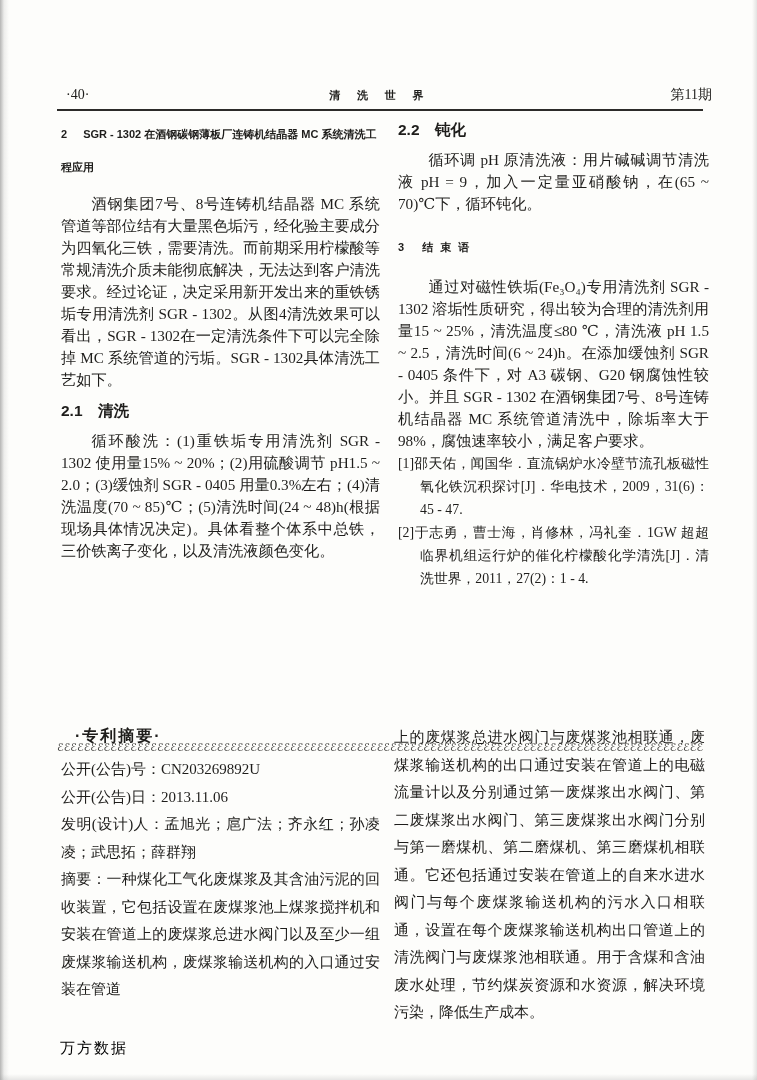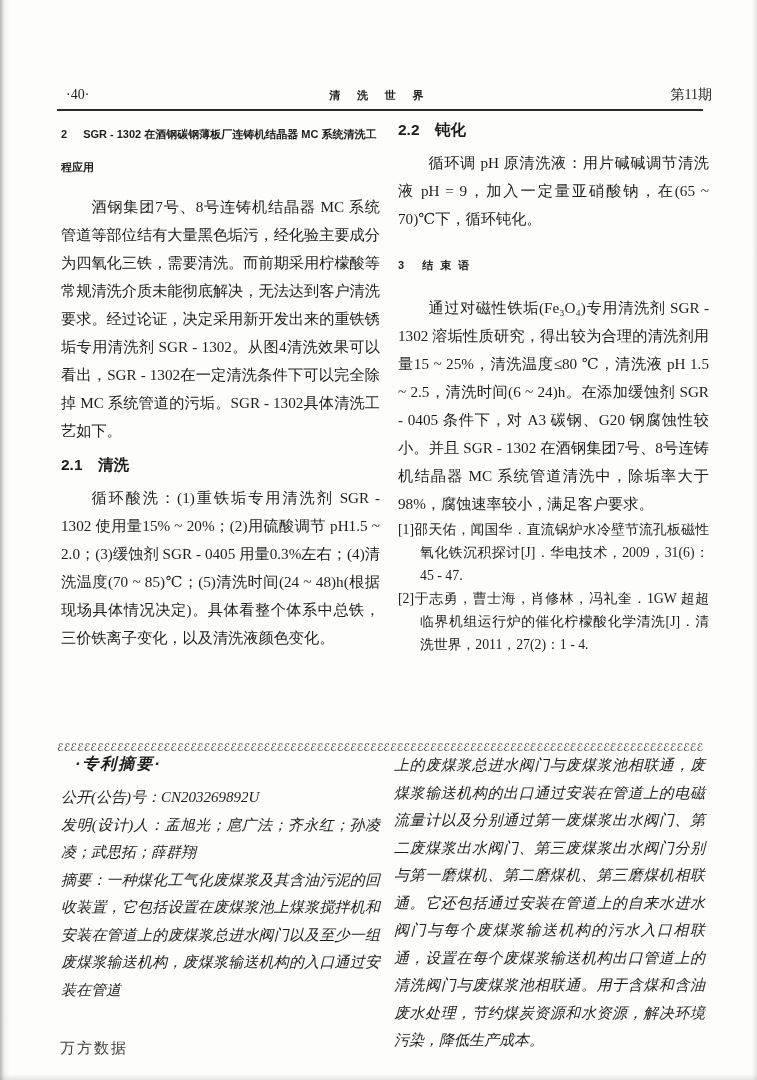--- a/index.html
+++ b/index.html
@@ -26,21 +26,21 @@
   .col-left{left:61px;width:319px;}
   .col-right{left:398px;width:311px;}
 
   h2.sec{font-family:"Liberation Sans","DejaVu Sans",sans-serif;
     font-size:11px;line-height:33px;font-weight:bold;margin:0 0 9px 0;}
   h2.sec .h-num{margin-right:16px;}
   h2.sec3{margin:16px 0 12px 0;letter-spacing:2px;}
   h3.subsec{font-family:"Liberation Sans","DejaVu Sans",sans-serif;
     font-size:15.5px;font-weight:bold;margin:10px 0 8px 0;}
 
-  p.body{font-size:15.2px;line-height:28px;text-align:justify;margin:0;}
+  p.body{font-size:15.2px;line-height:22px;text-align:justify;margin:0;}
   .indent{text-indent:2em;}
 
   figure{margin:7px 0 2px 0;}
   .photos{display:flex;gap:7px;}
   .photo{width:153px;height:116px;position:relative;overflow:hidden;}
   .photo-before{
     background:
       radial-gradient(circle at 52% 64%,rgba(28,28,26,.92) 0%,rgba(58,56,52,.85) 20%,rgba(92,90,84,.6) 40%,rgba(145,142,134,.25) 62%,rgba(0,0,0,0) 78%),
       linear-gradient(160deg,#aca9a3 0%,#918e88 55%,#7e7b75 100%);}
   .photo-before::before{content:"";position:absolute;left:49%;top:0;width:2px;height:40%;
@@ -58,31 +58,31 @@
   figcaption{font-size:13.5px;font-style:italic;text-align:center;margin:8px 0 2px 0;letter-spacing:1px;}
 
   .refs-heading{font-family:"Liberation Sans","DejaVu Sans",sans-serif;
     font-size:15px;font-weight:bold;text-align:center;letter-spacing:9px;margin:15px 0 11px 0;}
   .ref{font-size:13.8px;line-height:23px;text-align:justify;
     padding-left:1.6em;text-indent:-1.6em;margin:0;}
 
   .divider{position:absolute;left:57px;top:741px;width:646px;height:14px;overflow:hidden;
     font-size:11px;letter-spacing:0;color:#3a3936;white-space:nowrap;font-family:"DejaVu Sans",sans-serif;}
 
-  .patent-col{position:absolute;top:752px;font-style:italic;}
+  .patent-col{position:absolute;top:724px;}
   .patent-left{left:61px;width:319px;}
   .patent-right{left:394px;width:311px;}
   .patent-label{font-family:"Liberation Sans","DejaVu Sans",sans-serif;
     font-size:16px;font-weight:bold;margin:2px 0 9px 0;padding-left:14px;letter-spacing:2px;}
   .patent-title{font-family:"Liberation Sans","DejaVu Sans",sans-serif;
     font-size:16px;font-weight:bold;margin:0 0 7px 0;}
   .patent-line{font-size:15px;line-height:27.5px;margin:0;}
   p.patent-body{font-size:15px;line-height:27.5px;text-align:justify;margin:0;}
 
-  .watermark{position:absolute;left:60px;top:1039px;font-size:15px;color:#404040;letter-spacing:2px;}
+  .watermark{position:absolute;left:60px;top:1039px;font-size:15px;color:#000000;letter-spacing:2px;}
 </style>
 </head>
 <body>
 
 <div class="edge-left"></div>
 <div class="edge-right"></div>
 <div class="edge-bottom"></div>
 
 <div class="header">
   <span>·40·</span>
@@ -105,20 +105,21 @@
   <p class="body indent">通过对磁性铁垢(Fe₃O₄)专用清洗剂 SGR - 1302 溶垢性质研究，得出较为合理的清洗剂用量15 ~ 25%，清洗温度≤80 ℃，清洗液 pH 1.5 ~ 2.5，清洗时间(6 ~ 24)h。在添加缓蚀剂 SGR - 0405 条件下，对 A3 碳钢、G20 钢腐蚀性较小。并且 SGR - 1302 在酒钢集团7号、8号连铸机结晶器 MC 系统管道清洗中，除垢率大于98%，腐蚀速率较小，满足客户要求。</p>
   <p class="ref">[1]邵天佑，闻国华．直流锅炉水冷壁节流孔板磁性氧化铁沉积探讨[J]．华电技术，2009，31(6)：45 - 47.</p>
   <p class="ref">[2]于志勇，曹士海，肖修林，冯礼奎．1GW 超超临界机组运行炉的催化柠檬酸化学清洗[J]．清洗世界，2011，27(2)：1 - 4.</p>
 </section>
 
 <div class="divider">ℰℰℰℰℰℰℰℰℰℰℰℰℰℰℰℰℰℰℰℰℰℰℰℰℰℰℰℰℰℰℰℰℰℰℰℰℰℰℰℰℰℰℰℰℰℰℰℰℰℰℰℰℰℰℰℰℰℰℰℰℰℰℰℰℰℰℰℰℰℰℰℰℰℰℰℰℰℰℰℰℰℰℰℰℰℰℰℰℰℰℰℰℰℰℰℰℰℰℰℰℰℰℰℰℰℰℰℰℰℰ</div>
 
 <section class="patent-col patent-left">
   <div class="patent-label">·专利摘要·</div>
   <p class="patent-line">公开(公告)号：CN203269892U</p>
+  <p class="patent-line">公开(公告)日：2013.11.06</p>
   <p class="patent-line" style="text-align:justify;">发明(设计)人：孟旭光；扈广法；齐永红；孙凌凌；武思拓；薛群翔</p>
   <p class="patent-body">摘要：一种煤化工气化废煤浆及其含油污泥的回收装置，它包括设置在废煤浆池上煤浆搅拌机和安装在管道上的废煤浆总进水阀门以及至少一组废煤浆输送机构，废煤浆输送机构的入口通过安装在管道</p>
 </section>
 
 <section class="patent-col patent-right">
   <p class="patent-body">上的废煤浆总进水阀门与废煤浆池相联通，废煤浆输送机构的出口通过安装在管道上的电磁流量计以及分别通过第一废煤浆出水阀门、第二废煤浆出水阀门、第三废煤浆出水阀门分别与第一磨煤机、第二磨煤机、第三磨煤机相联通。它还包括通过安装在管道上的自来水进水阀门与每个废煤浆输送机构的污水入口相联通，设置在每个废煤浆输送机构出口管道上的清洗阀门与废煤浆池相联通。用于含煤和含油废水处理，节约煤炭资源和水资源，解决环境污染，降低生产成本。</p>
 </section>
 
 <div class="watermark">万方数据</div>
 

